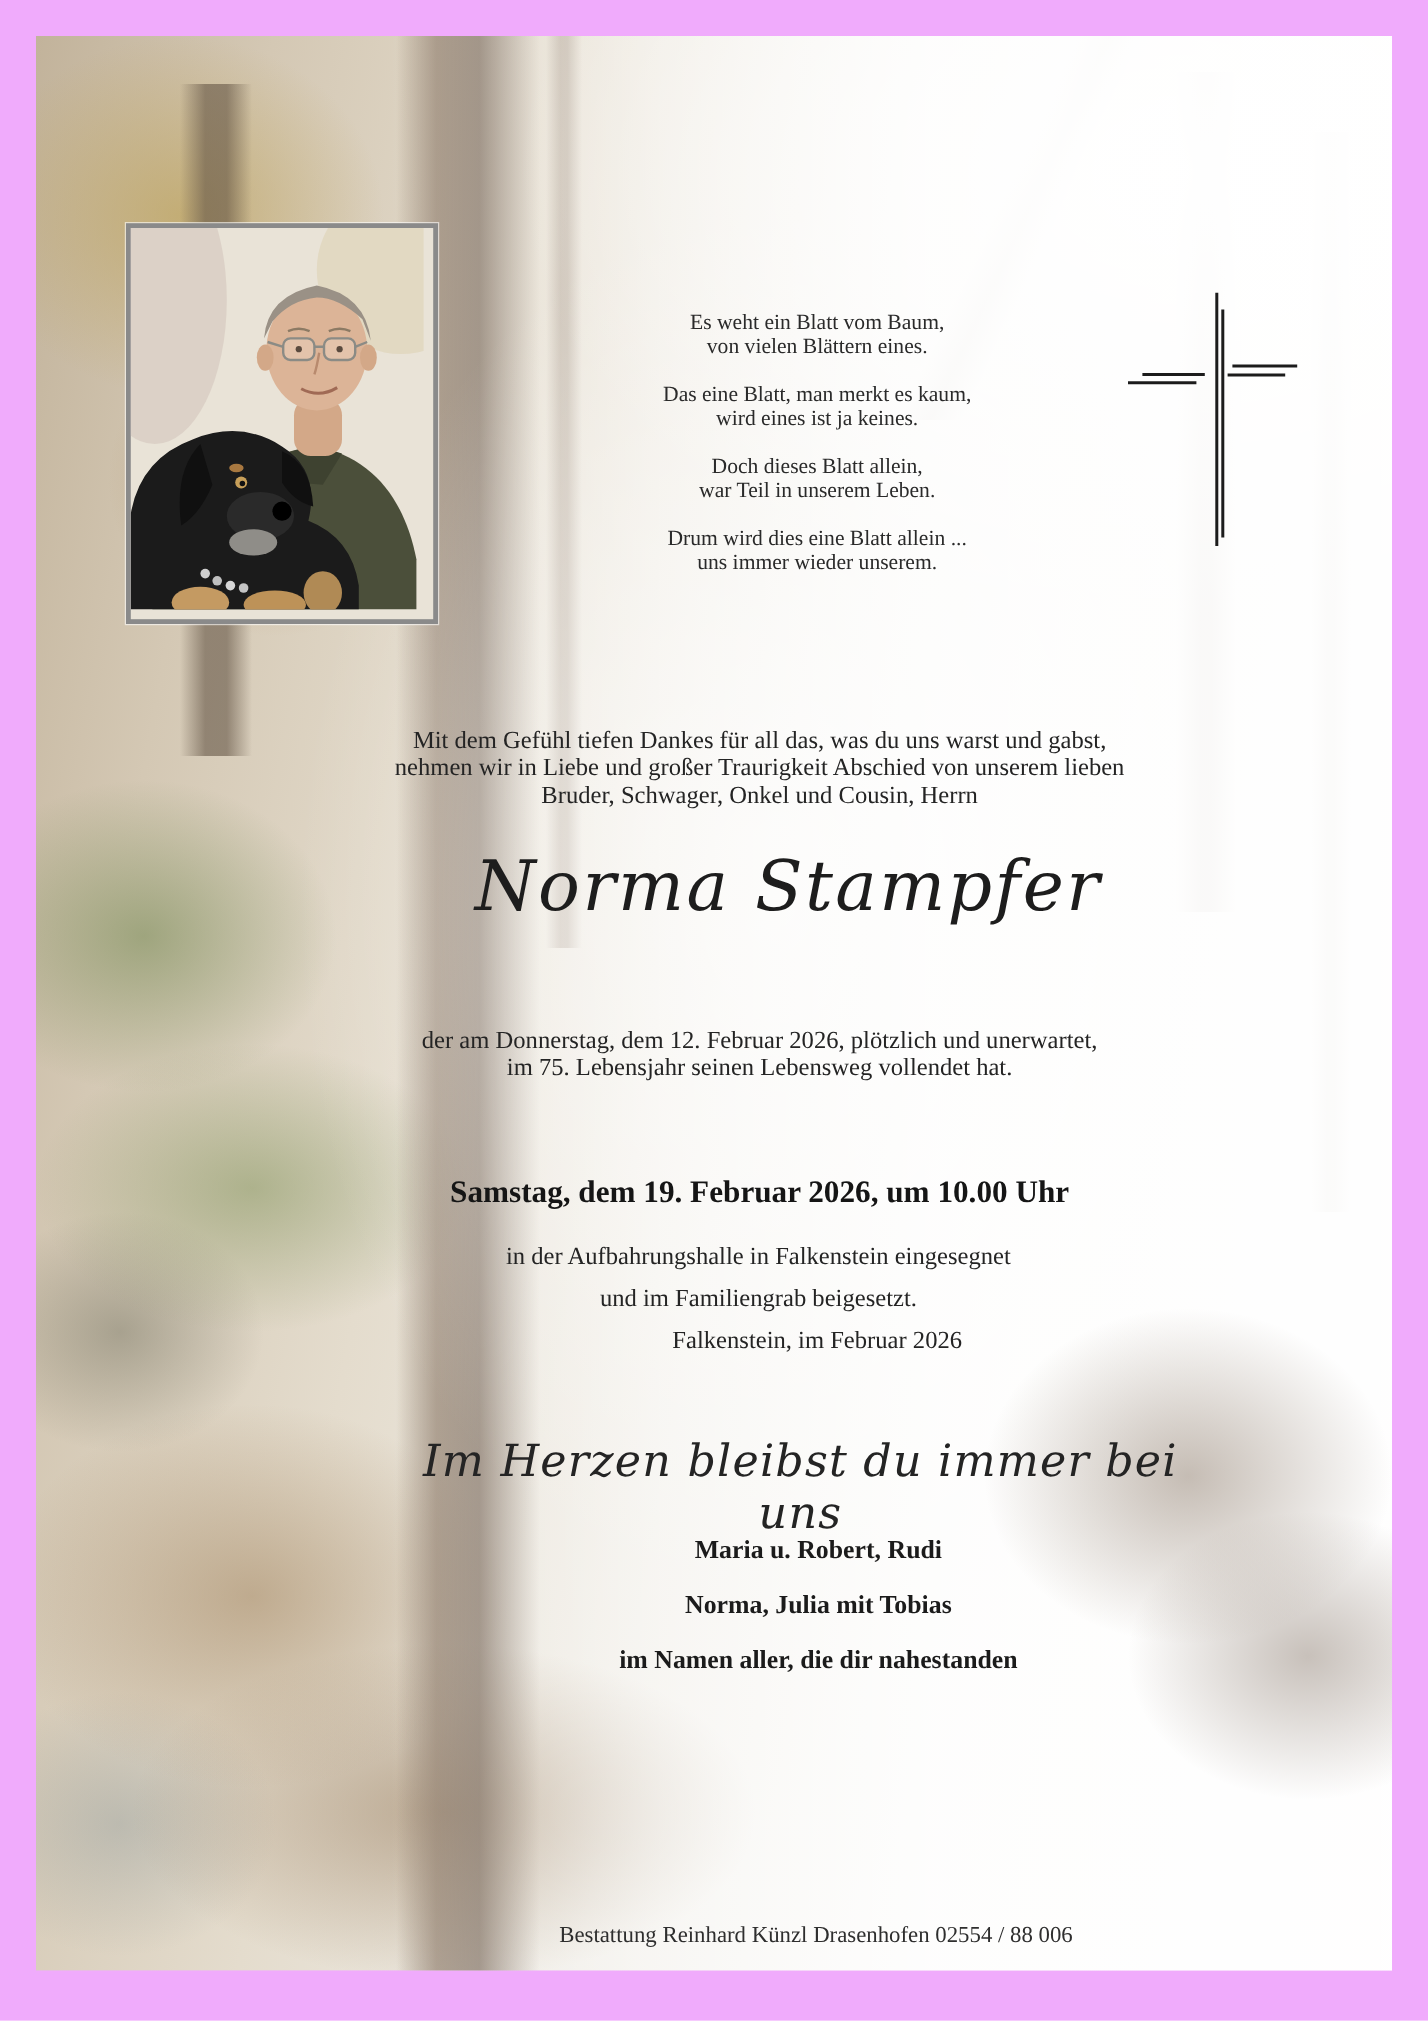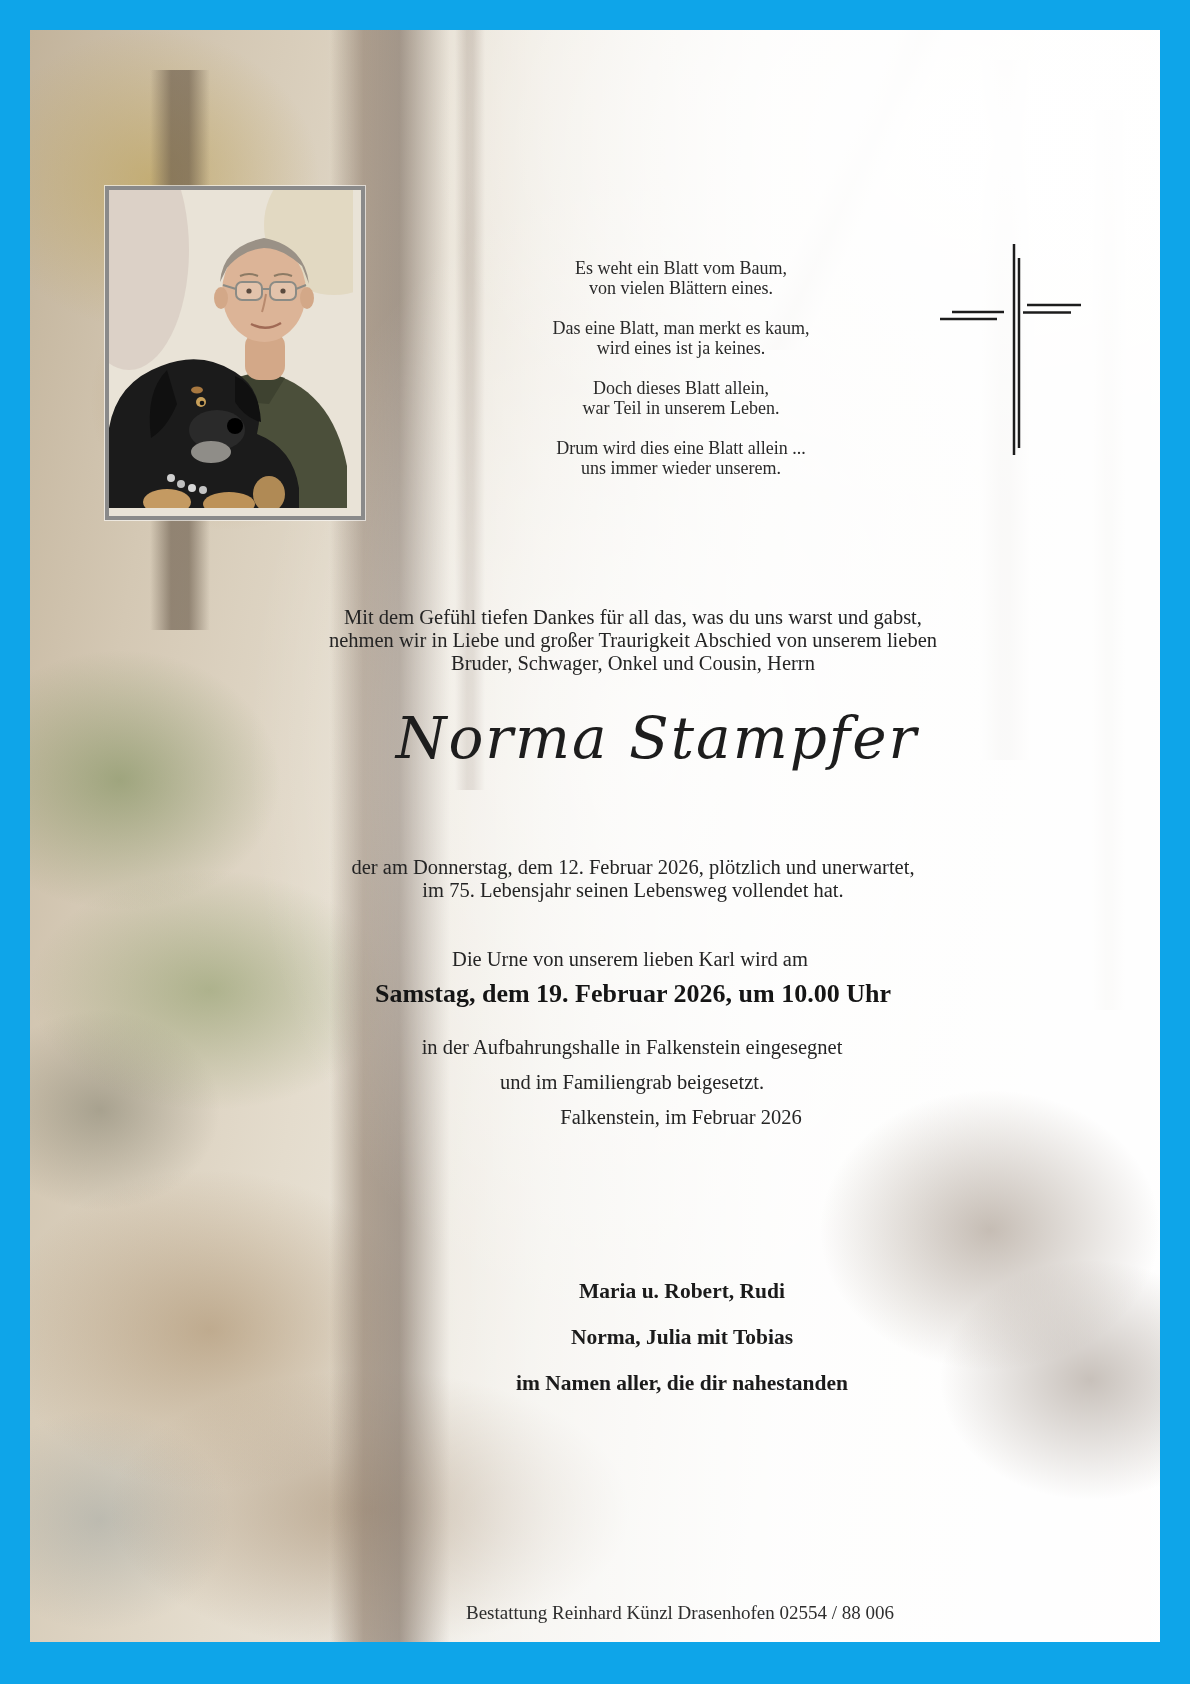--- a/index.html
+++ b/index.html
@@ -1,19 +1,19 @@
 <!DOCTYPE html>
 <html><head>
 <meta charset="utf-8">
 <style>
   html,body{margin:0;padding:0;background:#ffffff;}
   .page{
     position:relative;
     width:1190px;height:1684px;
-    background:#0ea5e9;
+    background:#f0abfc;
     overflow:hidden;
     font-family:"Liberation Serif", serif;
     color:#222;
   }
   
   .bg{
     position:absolute;left:30px;top:30px;width:1130px;height:1612px;
     background-repeat:no-repeat;
     background-image:
       
@@ -218,29 +218,29 @@
     <span class="line">Bruder, Schwager, Onkel und Cousin, Herrn</span>
   </div>
 
   <div class="tblock name">Norma Stampfer</div>
 
   <div class="tblock death">
     <span class="line">der am Donnerstag, dem 12. Februar 2026, plötzlich und unerwartet,</span>
     <span class="line">im 75. Lebensjahr seinen Lebensweg vollendet hat.</span>
   </div>
 
-  <div class="tblock urnline">Die Urne von unserem lieben Karl wird am</div>
   <div class="tblock datetime">Samstag, dem 19. Februar 2026, um 10.00 Uhr</div>
   <div class="tblock place">
     <span class="line">in der Aufbahrungshalle in Falkenstein eingesegnet</span>
     <span class="line">und im Familiengrab beigesetzt.</span>
   </div>
 
   <div class="tblock dateline">Falkenstein, im Februar 2026</div>
 
+  <div class="tblock farewell">Im Herzen bleibst du immer bei uns</div>
 
   <div class="tblock mourners">
     <span class="line">Maria u. Robert, Rudi</span>
     <span class="line">Norma, Julia mit Tobias</span>
     <span class="line">im Namen aller, die dir nahestanden</span>
   </div>
 
   <div class="tblock footer">Bestattung Reinhard Künzl Drasenhofen 02554 / 88 006</div>
 
 </div>

